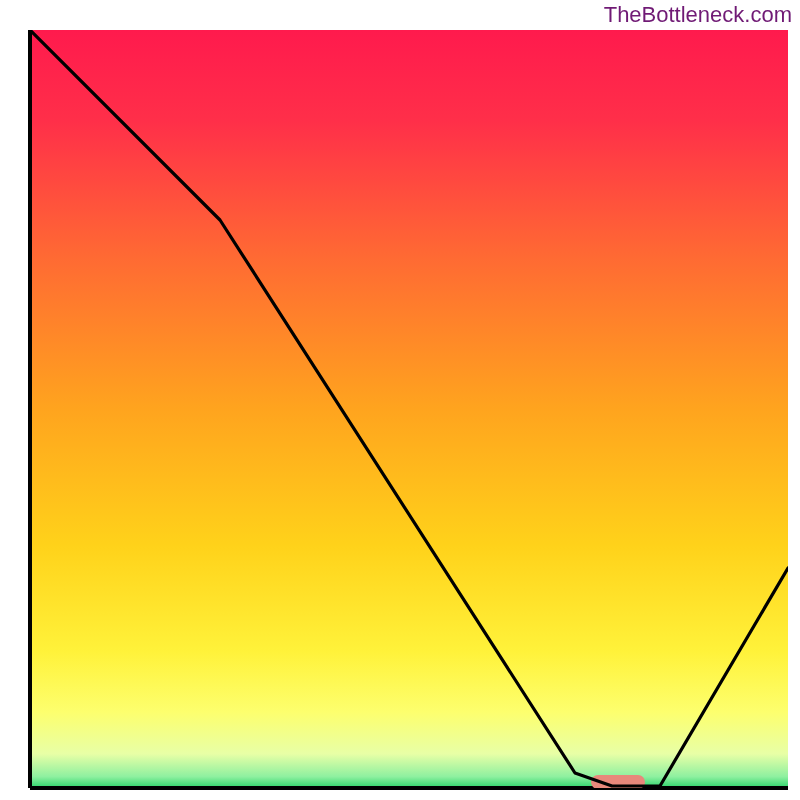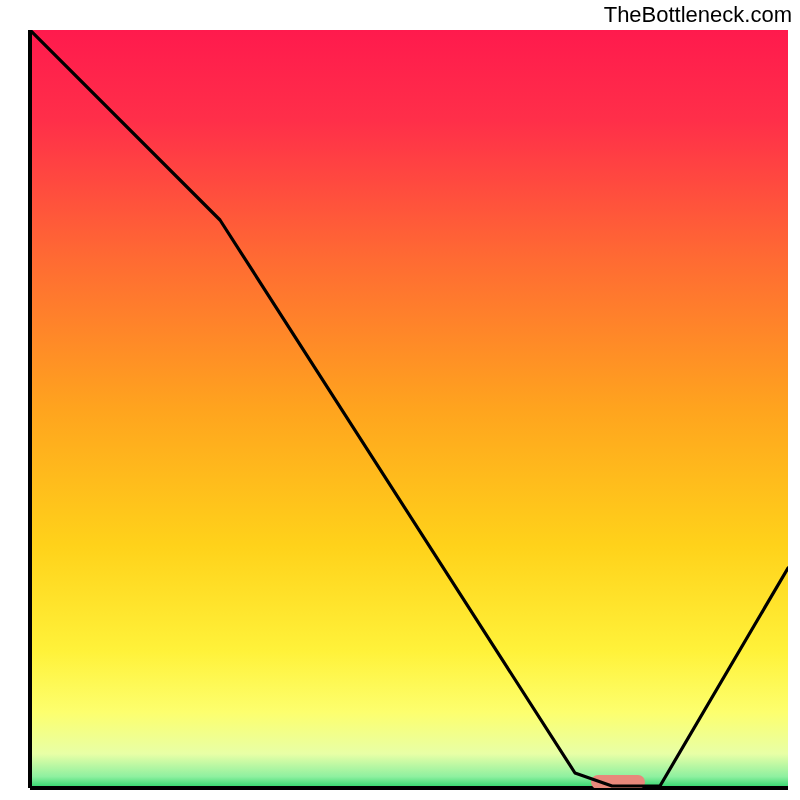--- a/index.html
+++ b/index.html
@@ -14,21 +14,21 @@
     position: relative;
     width: 800px;
     height: 800px;
   }
   .watermark {
     position: absolute;
     top: 2px;
     right: 8px;
     font-family: Arial, Helvetica, sans-serif;
     font-size: 22px;
-    color: #000000;
+    color: #701a75;
     font-weight: 500;
     z-index: 10;
   }
   svg.plot {
     position: absolute;
     left: 0;
     top: 0;
     width: 800px;
     height: 800px;
   }

